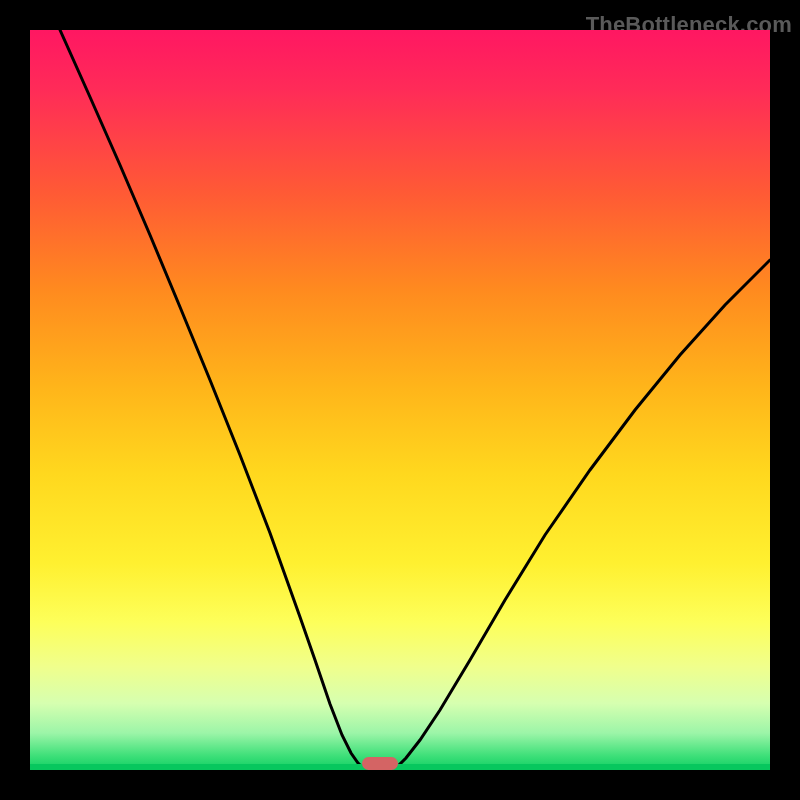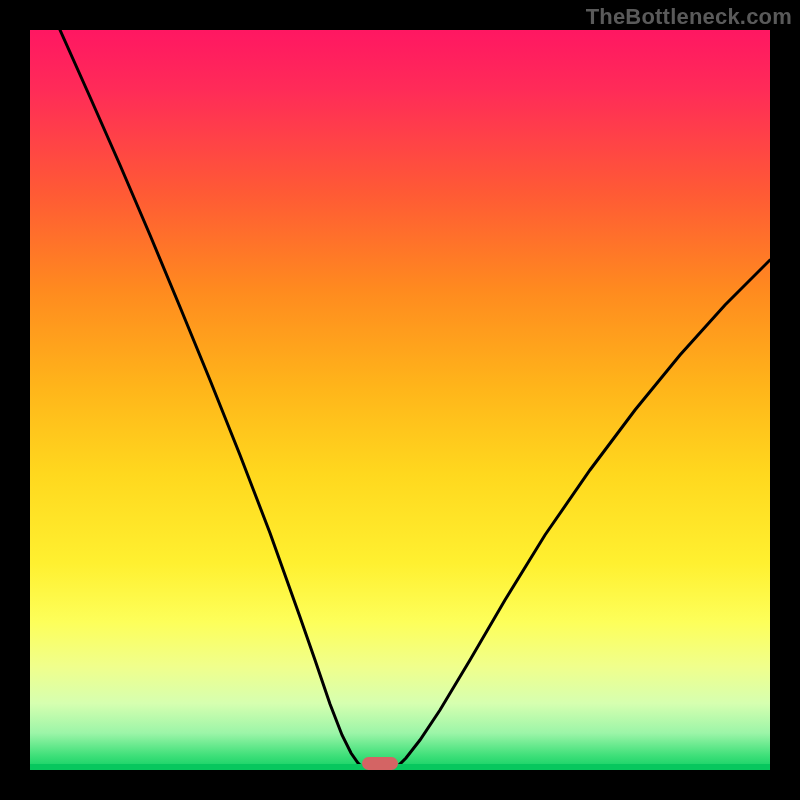--- a/index.html
+++ b/index.html
@@ -49,21 +49,21 @@
   }
   .marker {
     position: absolute;
     bottom: 0px;
     height: 13px;
     background: #d46464;
     border-radius: 7px;
   }
   .watermark {
     position: absolute;
-    top: 4px;
+    top: 12px;
     right: 8px;
     font-size: 22px;
     font-weight: 600;
     color: #5a5a5a;
     letter-spacing: 0.2px;
     font-family: Arial, sans-serif;
   }
   svg.curve {
     position: absolute;
     inset: 0;

